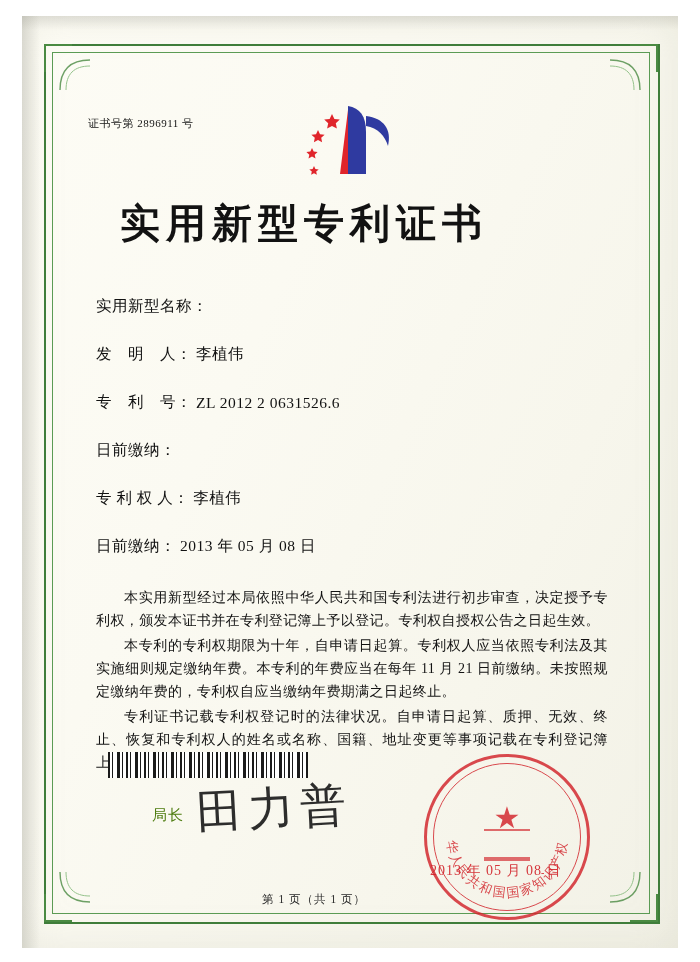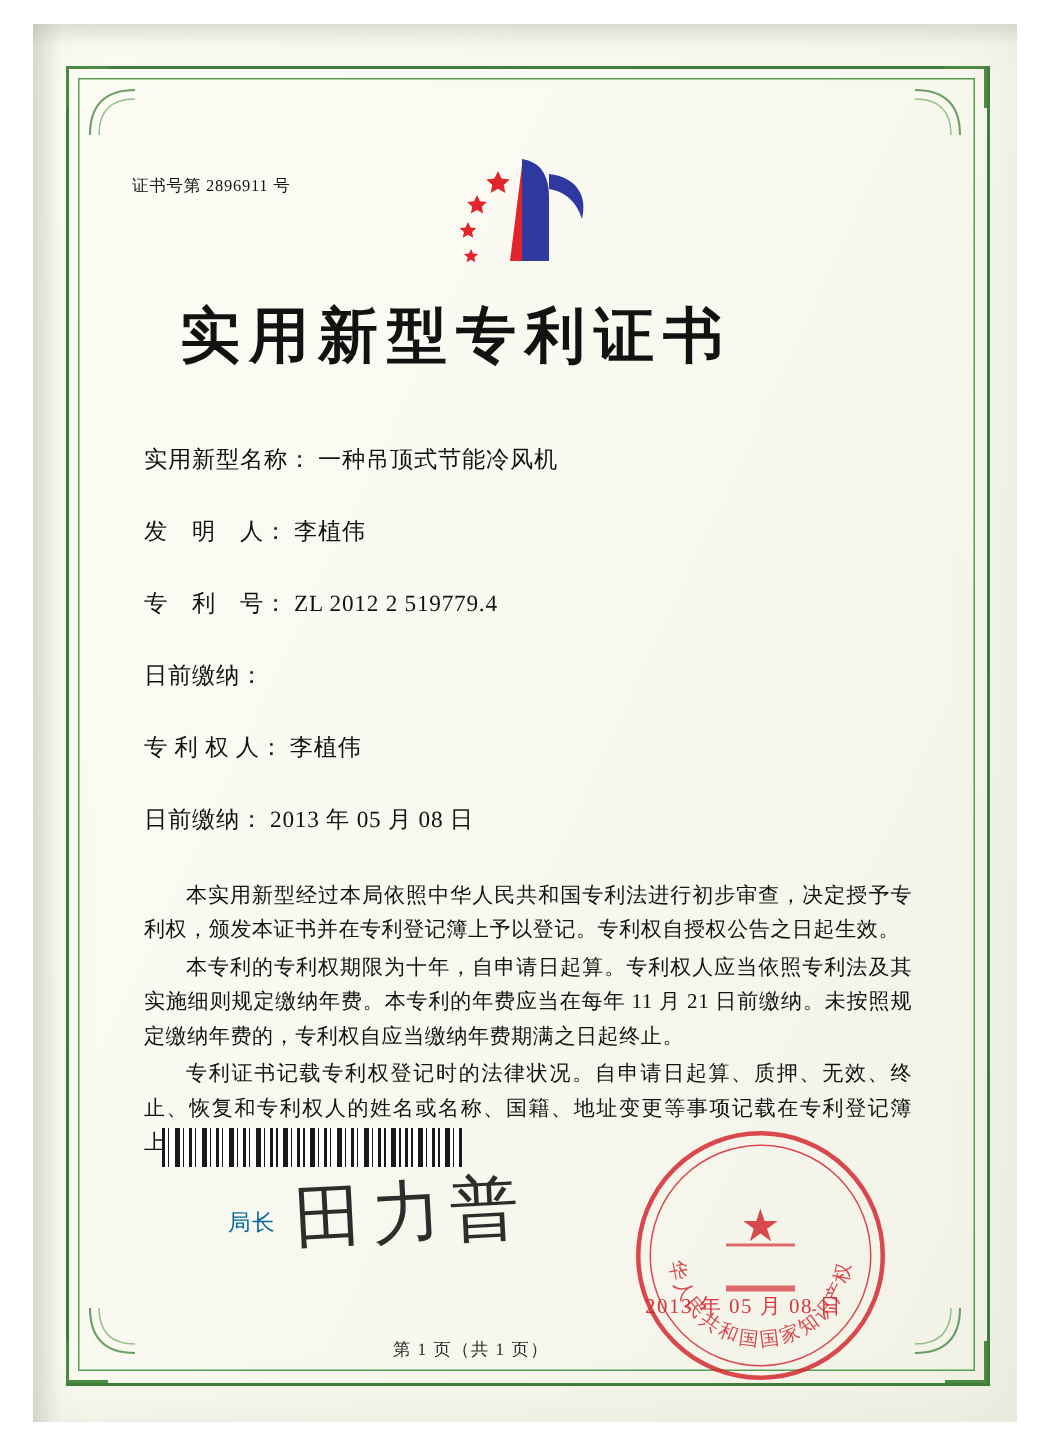--- a/index.html
+++ b/index.html
@@ -205,21 +205,21 @@
         #1a1a1a 14px, #1a1a1a 15px,
         #ffffff 15px, #ffffff 18px);
   }
 
   
   .director-label {
     position: absolute;
     left: 152px;
     top: 806px;
     font-size: 15px;
-    color: #0369a1;
+    color: #4d7c0f;
     letter-spacing: 1px;
   }
   .signature {
     position: absolute;
     left: 196px;
     top: 778px;
     font-size: 46px;
     color: #1c1c1c;
     font-family: "DejaVu Serif", serif;
     letter-spacing: 6px;
@@ -347,29 +347,28 @@
     <path d="M20 52 l1.7 3.6 3.9 .4 -2.9 2.7 .8 3.8 -3.5 -2 -3.5 2 .8 -3.8 -2.9 -2.7 3.9 -.4 Z" fill="#e0252b"></path>
     <path d="M22 70 l1.4 3 3.3 .4 -2.5 2.2 .7 3.2 -2.9 -1.6 -2.9 1.6 .7 -3.2 -2.5 -2.2 3.3 -.4 Z" fill="#e0252b"></path>
   </svg>
 
 
   <div class="doc-title">实用新型专利证书</div>
 
   <div class="fields">
     <div class="field-row">
       <span class="field-label">实用新型名称：</span>
-      <span class="field-value">一种吊顶式节能冷风机</span>
     </div>
     <div class="field-row">
       <span class="field-label">发　明　人：</span>
       <span class="field-value">李植伟</span>
     </div>
     <div class="field-row">
       <span class="field-label">专　利　号：</span>
-      <span class="field-value">ZL 2012 2 519779.4</span>
+      <span class="field-value">ZL 2012 2 0631526.6</span>
     </div>
     <div class="field-row">
       <span class="field-label">日前缴纳：</span>
     </div>
     <div class="field-row">
       <span class="field-label">专 利 权 人：</span>
       <span class="field-value">李植伟</span>
     </div>
     <div class="field-row">
       <span class="field-label">日前缴纳：</span>

